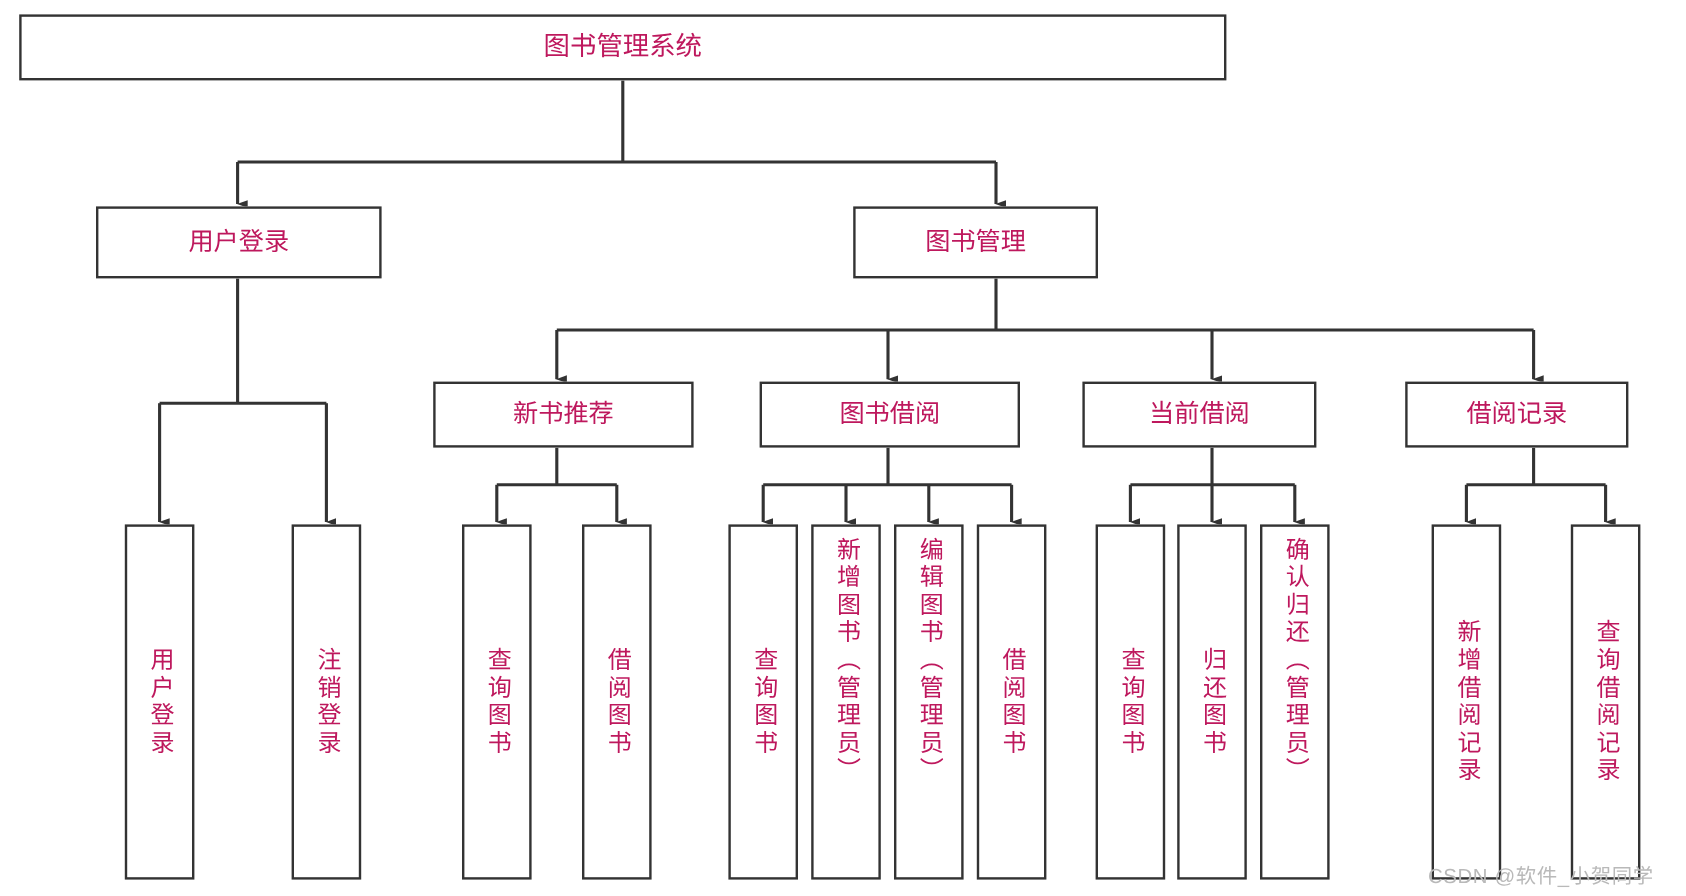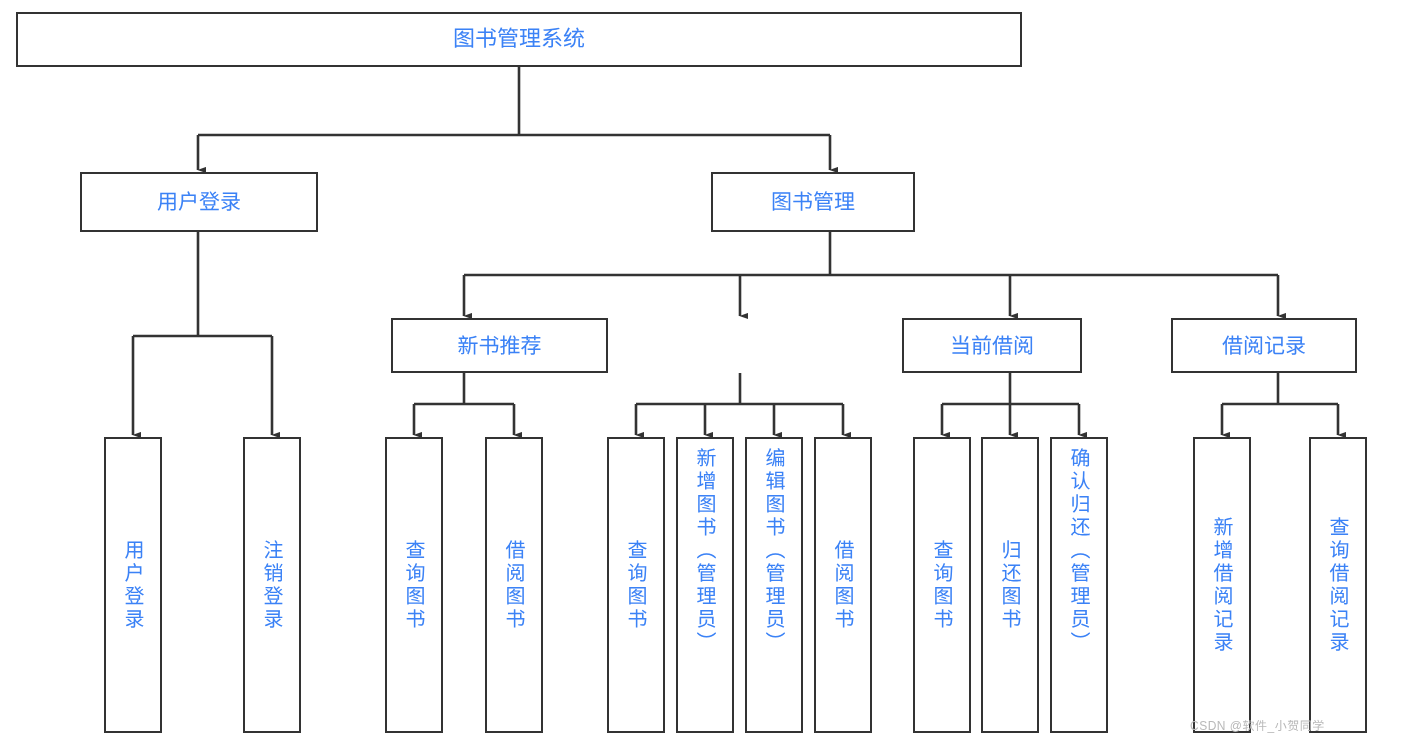--- a/index.html
+++ b/index.html
@@ -25,21 +25,21 @@
     width: 1405px;
     height: 747px;
   }
   .node {
     position: absolute;
     box-sizing: border-box;
     background: #ffffff;
     border: 2px solid #333333;
     display: flex;
     justify-content: center;
-    color: #3b82f6;
+    color: #be185d;
     z-index: 2;
   }
   
   .node.horiz {
     align-items: center;
     text-align: center;
     font-size: 21px;
     line-height: 1.2;
   }
   .node.root {
@@ -57,21 +57,21 @@
     letter-spacing: 3px;
     line-height: 1;
     white-space: nowrap;
   }
   .node.vert.centered {
     align-items: center;
     padding-top: 0;
   }
   .watermark {
     position: absolute;
-    font-size: 12px;
+    font-size: 17px;
     color: #b9b9b9;
     white-space: nowrap;
     z-index: 3;
     letter-spacing: 0.5px;
   }
 </style>
 </head>
 <body>
 
 <div id="diagram-root">
@@ -133,24 +133,27 @@
     <span>图书管理系统</span>
   </div>
 
   <div class="node horiz" style="left:80px; top:172px; width:238px; height:60px;">
     <span>用户登录</span>
   </div>
   <div class="node horiz" style="left:711px; top:172px; width:204px; height:60px;">
     <span>图书管理</span>
   </div>
 
-  <div class="node horiz" style="left:361px; top:318px; width:217px; height:55px;margin-left:30px;">
+  <div class="node horiz" style="left:361px; top:318px; width:217px; height:55px;">
     <span>新书推荐</span>
   </div>
-  <div class="node horiz" style="left:902px; top:318px; width:180px; height:55px;">
+  <div class="node horiz" style="left:633px; top:318px; width:217px; height:55px;">
+    <span>图书借阅</span>
+  </div>
+  <div class="node horiz" style="left:902px; top:318px; width:195px; height:55px;">
     <span>当前借阅</span>
   </div>
   <div class="node horiz" style="left:1171px; top:318px; width:186px; height:55px;">
     <span>借阅记录</span>
   </div>
 
   <div class="node vert centered" style="left:104px; top:437px; width:58px; height:296px;">
     <span class="vtext">用户登录</span>
   </div>
   <div class="node vert centered" style="left:243px; top:437px; width:58px; height:296px;">

